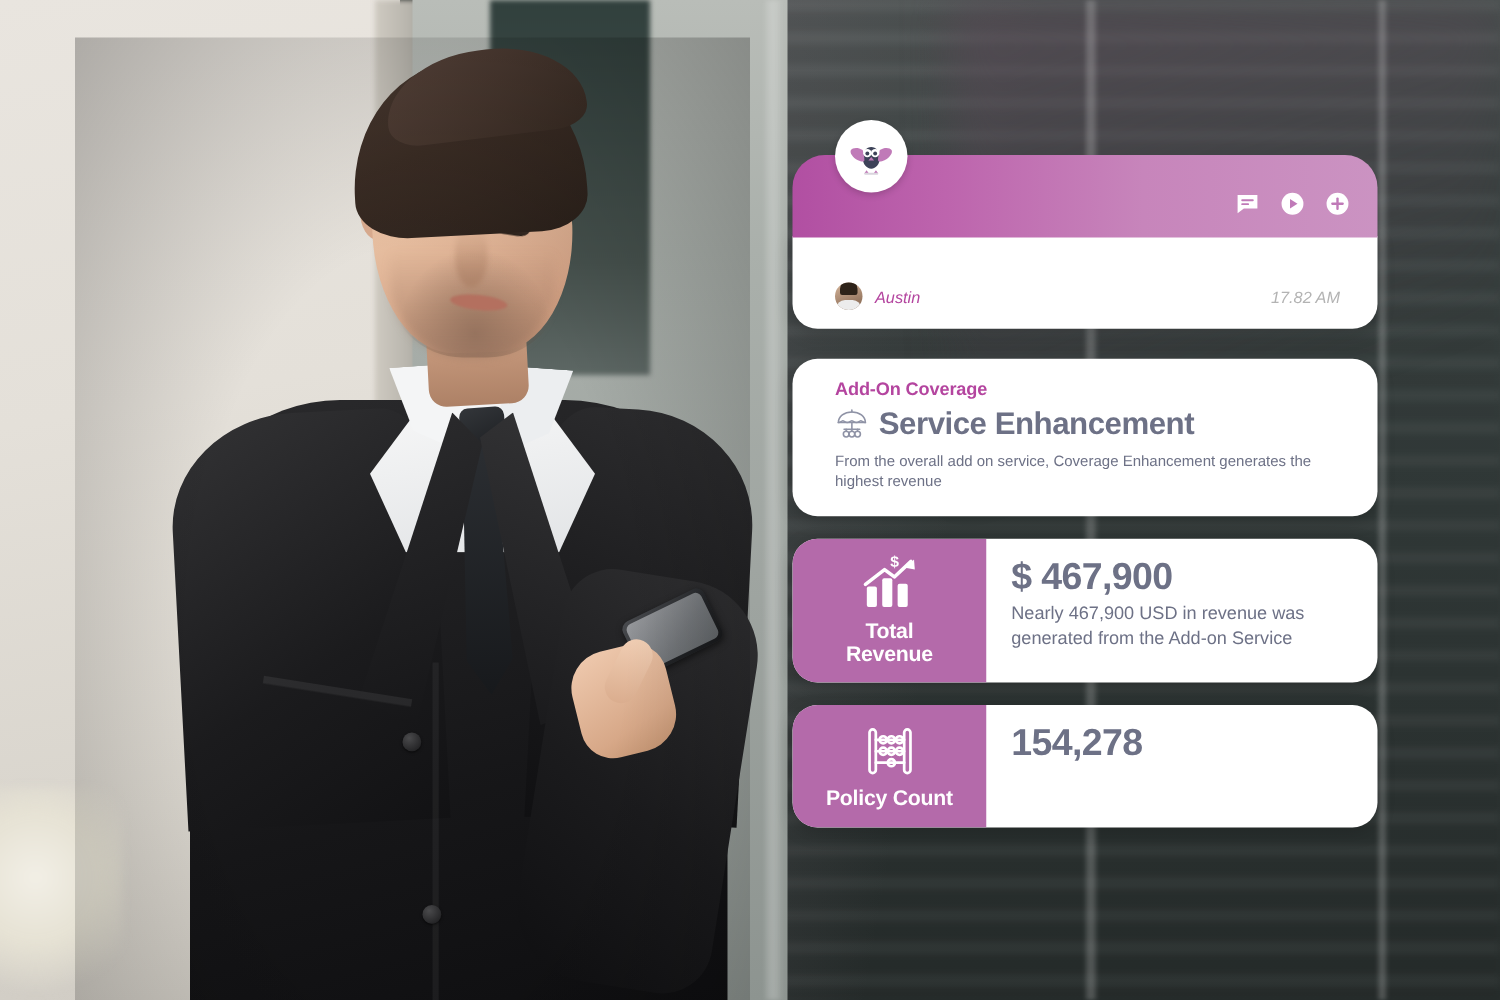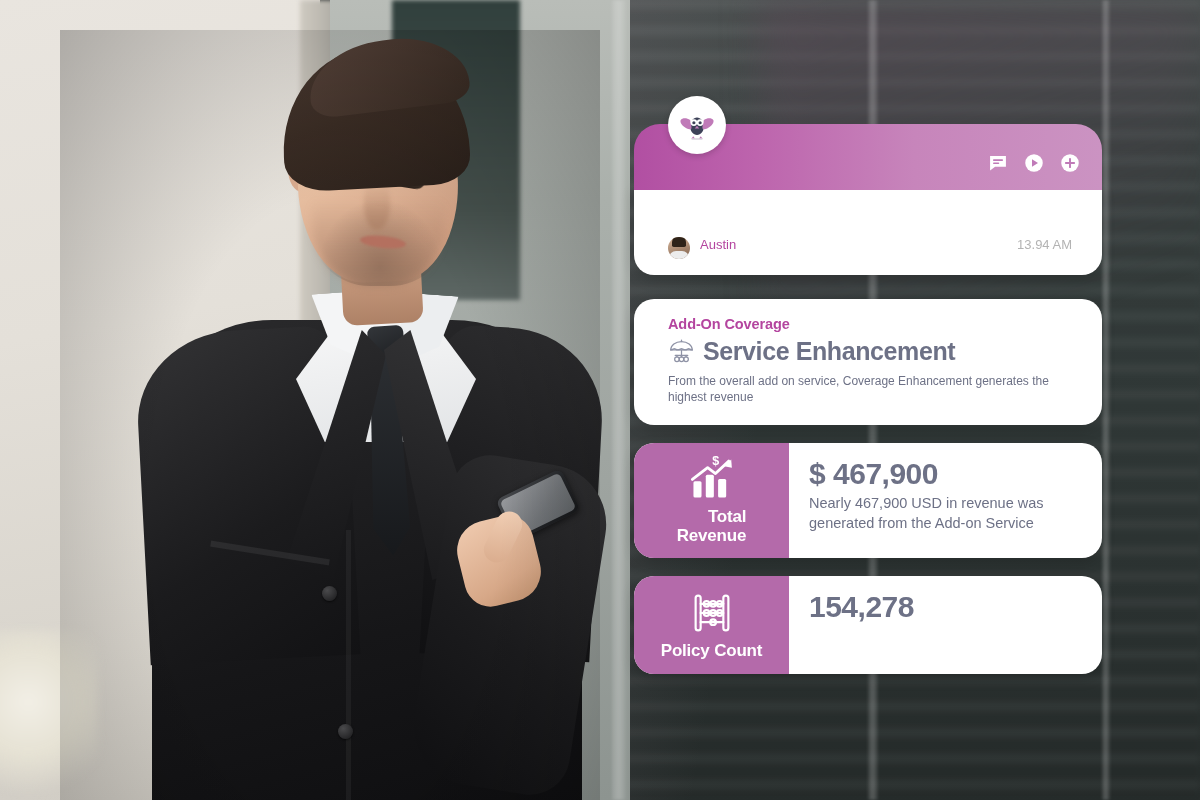--- a/index.html
+++ b/index.html
@@ -263,21 +263,21 @@
   }
   .card-q{
     border-radius:0 0 20px 20px; margin-top:-1px;
     padding:26px 30px 14px 34px;
   }
   .q-text{
     font-size:24px; line-height:1.3; font-weight:700;
     color:#36455c; letter-spacing:-.2px;
   }
   .q-meta{
-    margin-top:22px; display:flex; height:24px;
+    margin-top:10px; display:flex; align-items:center; height:24px;font-style:italic;
   }
   .avatar{
     width:22px; height:22px; border-radius:50%; overflow:hidden;
     background:linear-gradient(160deg,#d7b79c,#7e5f4a);
     position:relative; flex:none; margin-right:10px;
   }
   .avatar i{
     position:absolute; left:4px; top:-2px; width:14px; height:12px;
     background:#2e2319; border-radius:8px 8px 2px 2px; display:block;
   }
@@ -309,21 +309,21 @@
   }
   .stat-side{
     width:155px; flex:none; background:#b46aaa;
     display:flex; flex-direction:column; align-items:center; justify-content:center;
     padding:12px 8px;
   }
   .stat-side .ico{ width:54px; height:48px; }
   .stat-side .ico svg{ width:100%; height:100%; display:block; }
   .stat-side .lbl{
     margin-top:5px; color:#fff; font-size:17px; font-weight:700;
-    line-height:1.1; text-align:right; letter-spacing:-.2px;
+    line-height:1.1; text-align:center; letter-spacing:-.2px;
   }
   .stat-body{ flex:1; padding:14px 22px 14px 20px; }
   .stat-value{
     font-size:30px; font-weight:700; color:#6d7186; letter-spacing:-.5px;
     line-height:1.1;
   }
   .stat-desc{
     margin-top:4px; font-size:14.5px; line-height:1.32; color:#6d7186;
   }
 </style>
@@ -422,21 +422,21 @@
     </div>
   </div>
 
   <div class="card card-q">
     <div class="q-meta">
       <span class="avatar">
           <i></i>
           <b></b>
         </span>
       <span class="q-user">Austin</span>
-      <span class="q-time">13.94 AM</span>
+      <span class="q-time">17.82 AM</span>
     </div>
   </div>
 
   <div class="card card-insight">
     <div class="ins-label">Add-On Coverage</div>
     <div class="ins-title">
       <span class="ico">
         <svg viewBox="0 0 32 32" aria-hidden="true" fill="none" stroke="#8f93a6" stroke-width="1.5" stroke-linecap="round">
           <path d="M3.2 14.2C3.2 8.6 8.9 4.2 16 4.2s12.8 4.4 12.8 10z" fill="none"></path>
           <path d="M3.2 14.2c2.2 0 3.3-1.6 4.3-1.6s2 1.6 4.2 1.6 3.2-1.6 4.3-1.6 2.1 1.6 4.3 1.6 3.2-1.6 4.2-1.6 2.1 1.6 4.3 1.6"></path>

